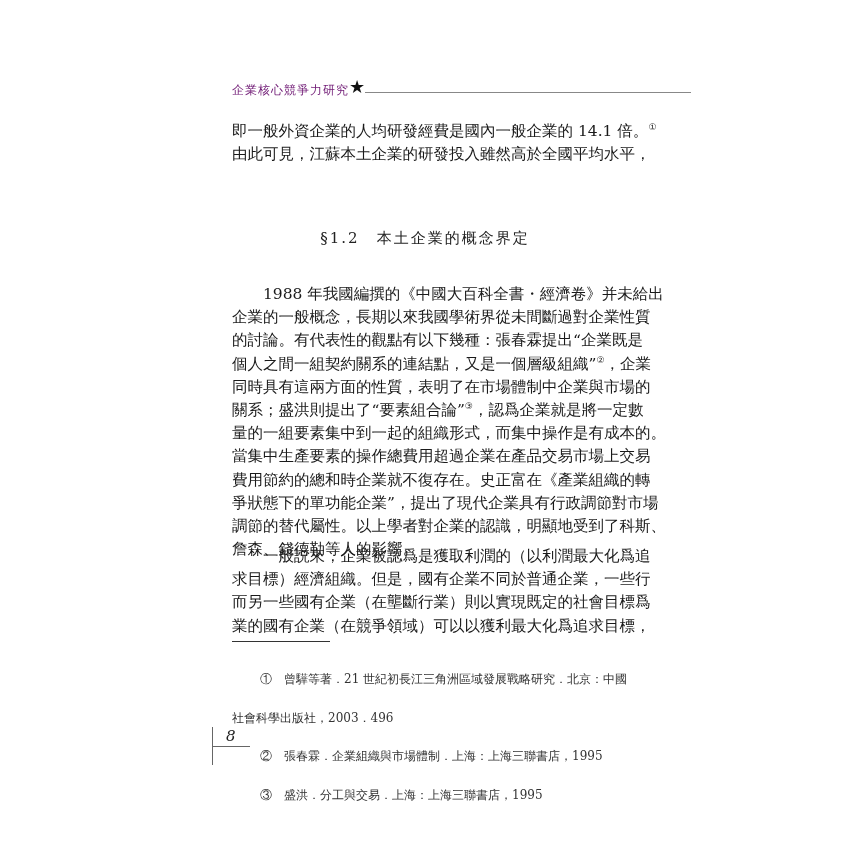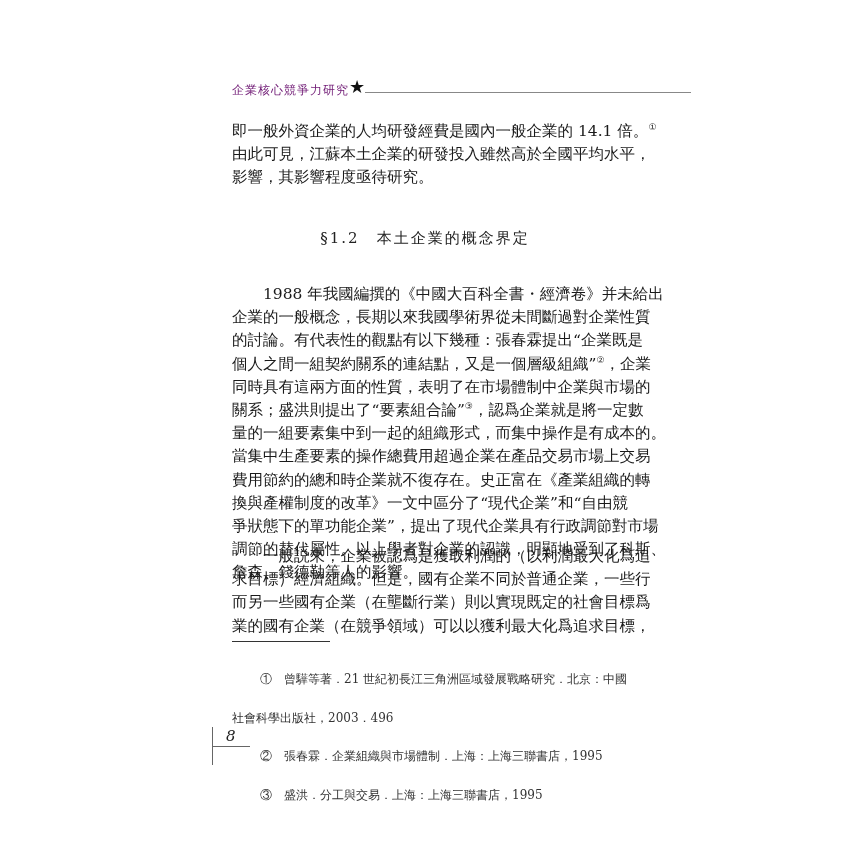--- a/index.html
+++ b/index.html
@@ -25,36 +25,34 @@
 </head>
 <body>
 
 <div class="running-head">企業核心競爭力研究</div>
 <div class="star">★</div>
 <div class="head-rule"></div>
 
 <div class="body" style="top:120px;">
   <span class="line"><span>即一般外資企業的人均研發經費是國內一般企業的 14.1 倍。</span><sup>①</sup></span>
   <span class="line">由此可見，江蘇本土企業的研發投入雖然高於全國平均水平，</span>
-  <span class="line last">影響，其影響程度亟待研究。</span>
 </div>
 
 <div class="section-title">§1.2　本土企業的概念界定</div>
 
 <div class="body" style="top:283px;">
   <span class="line indent">1988 年我國編撰的《中國大百科全書・經濟卷》并未給出</span>
   <span class="line">企業的一般概念，長期以來我國學術界從未間斷過對企業性質</span>
   <span class="line">的討論。有代表性的觀點有以下幾種：張春霖提出“企業既是</span>
   <span class="line"><span>個人之間一組契約關系的連結點，又是一個層級組織”</span><sup>②</sup><span>，企業</span></span>
   <span class="line">同時具有這兩方面的性質，表明了在市場體制中企業與市場的</span>
   <span class="line"><span>關系；盛洪則提出了“要素組合論”</span><sup>③</sup><span>，認爲企業就是將一定數</span></span>
   <span class="line">量的一組要素集中到一起的組織形式，而集中操作是有成本的。</span>
   <span class="line">當集中生產要素的操作總費用超過企業在產品交易市場上交易</span>
   <span class="line">費用節約的總和時企業就不復存在。史正富在《產業組織的轉</span>
-  <span class="line">換與產權制度的改革》一文中區分了“現代企業”和“自由競</span>
   <span class="line">爭狀態下的單功能企業”，提出了現代企業具有行政調節對市場</span>
   <span class="line">調節的替代屬性。以上學者對企業的認識，明顯地受到了科斯、</span>
   <span class="line last">詹森、錢德勒等人的影響。</span>
 </div>
 
 <div class="body" style="top:545px;">
   <span class="line indent">一般説來，企業被認爲是獲取利潤的（以利潤最大化爲追</span>
   <span class="line">求目標）經濟組織。但是，國有企業不同於普通企業，一些行</span>
   <span class="line">而另一些國有企業（在壟斷行業）則以實現既定的社會目標爲</span>
   <span class="line">業的國有企業（在競爭領域）可以以獲利最大化爲追求目標，</span>

